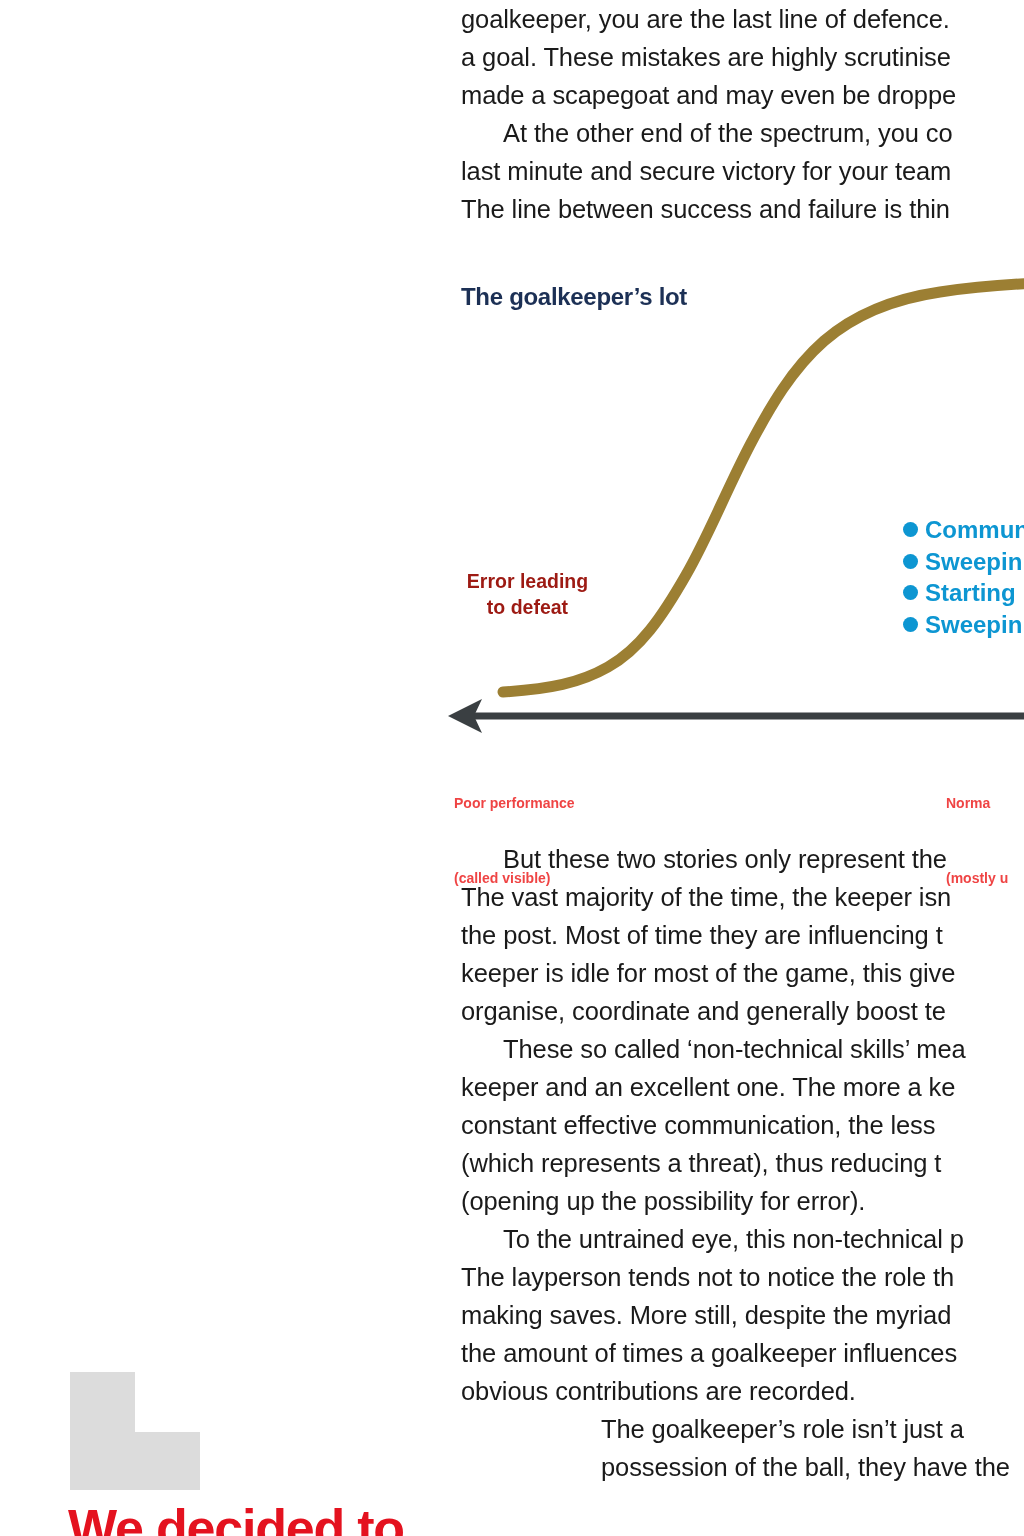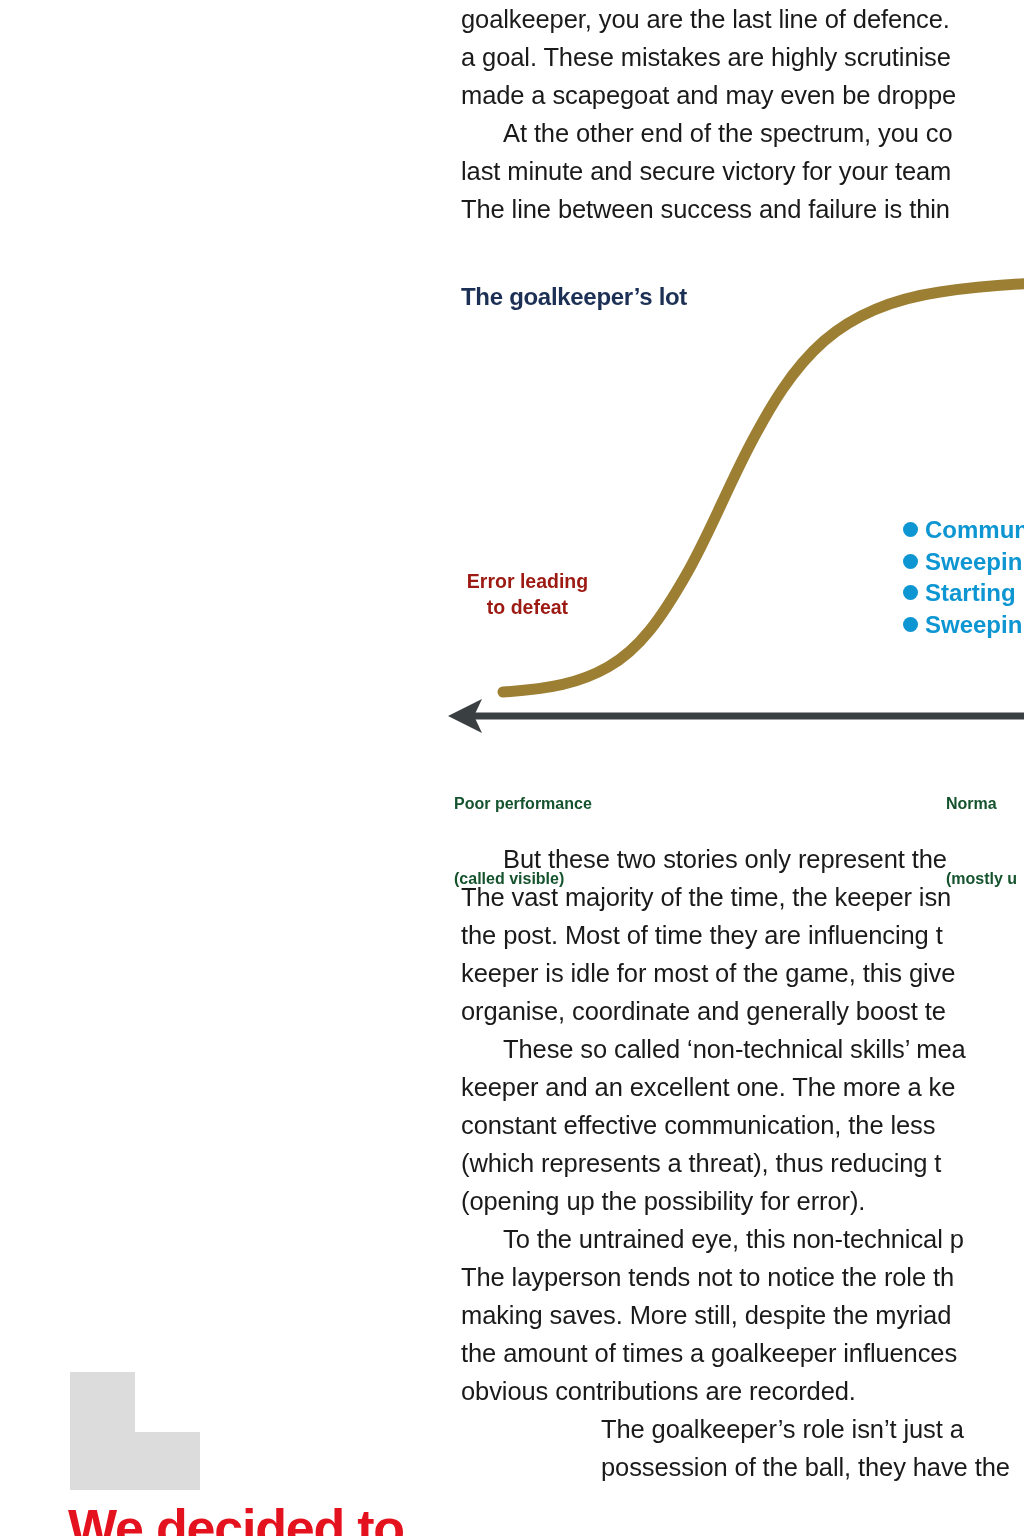--- a/index.html
+++ b/index.html
@@ -81,23 +81,23 @@
     line-height: 31.5px;
     white-space: nowrap;
   }
   #legend .li { display: flex; align-items: center; gap: 7px; }
   #legend .dot {
     width: 15px; height: 15px; border-radius: 50%;
     background: #0d96d2; flex: 0 0 auto;
   }
   .axis-cap {
     position: absolute;
-    font-size: 16px;
+    font-size: 14px;
     line-height: 25px;
-    color: #14532d;
+    color: #ef4444;
     white-space: pre;
   }
   .axis-cap .hd { font-weight: bold; display: block; }
   .axis-cap .sb { font-weight: bold; display: block; }
   #axis-left  { left: 14px;  top: 476px; }
   #axis-right { left: 506px; top: 476px; }
 
   
   #quote-mark {
     position: absolute;

